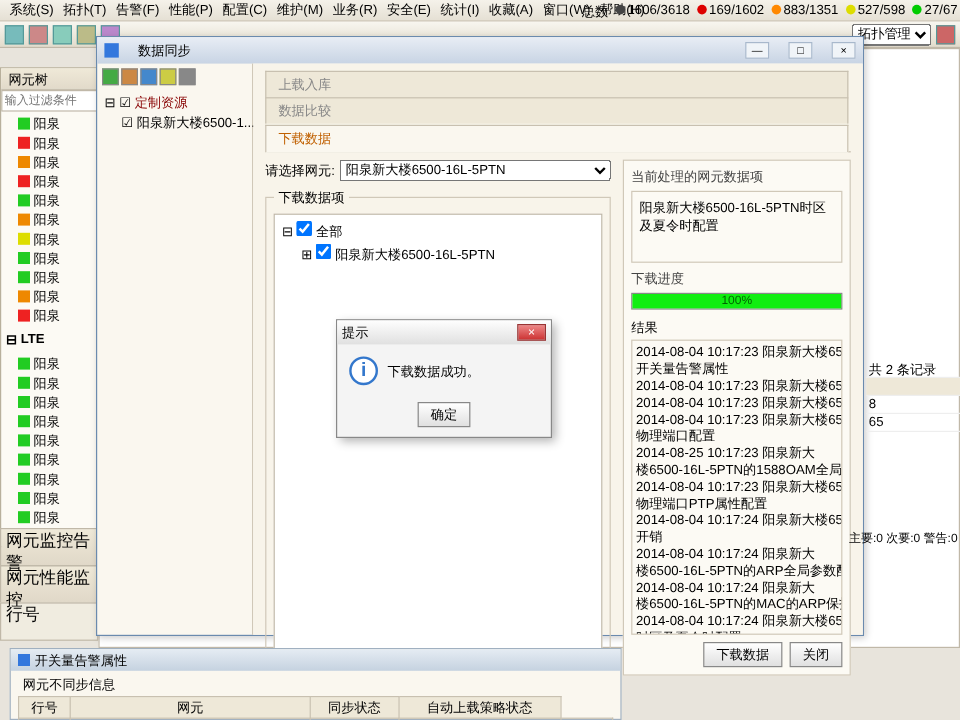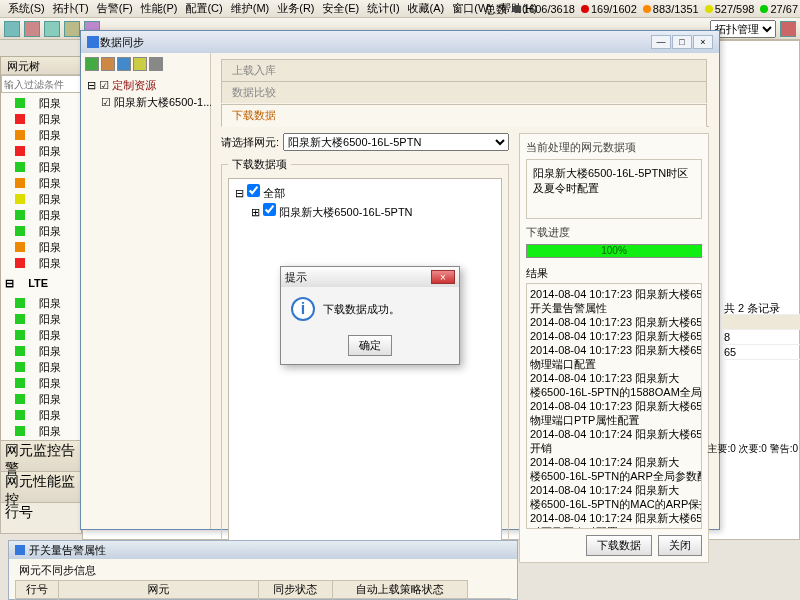--- a/index.html
+++ b/index.html
@@ -13,30 +13,30 @@
 
 .toolbar { background: linear-gradient(#f8f6f0, #e2dccc); height: 22px; border-bottom: 1px solid #c0b8a8; display:flex; align-items:center; padding:0 4px; gap:4px;}
 .toolbar .tb-icon { width: 16px; height: 16px; background: #7bb; border: 1px solid #599; }
 .toolbar .right {margin-left:auto; display:flex; align-items:center; gap:4px;}
 .toolbar select {font-size:11px; height:18px;}
 
 .left-pane { position:absolute; left:0; top:56px; width:82px; height:400px; background:#fcfaf4; border:1px solid #b8b09c;}
 .left-pane .tab-head { background: linear-gradient(#efe9d8, #e2daca); height:18px; padding:2px 6px; font-size:11px; border-bottom:1px solid #c8c0b0;}
 .left-pane .filter { width:100%; height:18px; border:1px solid #c0b8a8; font-size:10px; padding:0 2px;}
 .tree-list { overflow:hidden; padding:2px 0;}
-.tree-list .row { display:flex; align-items:center; height:16px; padding-left:14px; gap:14px; white-space:nowrap;}
+.tree-list .row { display:flex; align-items:center; height:16px; padding-left:14px; gap:3px; white-space:nowrap;}
 .tree-list .row .sq { width:10px; height:10px; }
 .sq.green{background:#2c2}.sq.red{background:#e22}.sq.orange{background:#e80}.sq.yellow{background:#dd0}
 .tree-list .lte-row{padding-left:4px; font-weight:bold;}
 
 .bottom-tabs{position:absolute; left:0; top:440px; width:82px;}
 .bottom-tabs .bt{background:linear-gradient(#efe9d8,#e0d8c8); border:1px solid #c0b8a8; height:32px; padding:1px 4px; margin-bottom:-1px; font-size:14px;}
 
 .sync-window{position:absolute; left:80px; top:30px; width:640px; height:500px; background:#faf7ef; border:1px solid #6a8aae; box-shadow:2px 2px 6px rgba(0,0,0,0.2);}
-.sync-window .titlebar{background:linear-gradient(#e8edf5,#c8d4e4); height:22px; display:flex; align-items:center; padding:0 6px; gap:1px;}
+.sync-window .titlebar{background:linear-gradient(#e8edf5,#c8d4e4); height:22px; display:flex; align-items:center; padding:0 6px; gap:16px;}
 .sync-window .titlebar .wicon{width:12px;height:12px;background:#37d;}
 .sync-window .titlebar .wtitle{flex:1;}
 .sync-window .titlebar .wbtn{width:20px;height:14px;border:1px solid #a8b8cc;background:#f0f4f8;font-size:9px;text-align:center;line-height:12px;}
 
 .sync-body{display:flex; height:calc(100% - 22px);}
 .sync-left{width:130px; border-right:1px solid #d0c8b8; padding:4px;}
 .sync-left .stb{display:flex; gap:2px; margin-bottom:4px;}
 .sync-left .stb .si{width:14px;height:14px;border:1px solid #888;}
 .sync-left .tree{font-size:11px; padding:2px;}
 .sync-left .tree .node{padding:1px 0 1px 14px; white-space:nowrap;}
@@ -287,21 +287,21 @@
               <div class="bar" style="width:100%">100%</div>
             </div>
           <div class="result-title">结果</div>
           <div class="result-box" id="result-box">
               <div>2014-08-04 10:17:23   阳泉新大楼6500-16L-5PTN</div>
               <div>开关量告警属性</div>
               <div>2014-08-04 10:17:23   阳泉新大楼6500-16L-5PTN</div>
               <div>2014-08-04 10:17:23   阳泉新大楼6500-16L-5PTN</div>
               <div>2014-08-04 10:17:23   阳泉新大楼6500-16L-5PTN</div>
               <div>物理端口配置</div>
-              <div>2014-08-04 10:17:23   阳泉新大</div>
+              <div>2014-08-25 10:17:23   阳泉新大</div>
               <div>楼6500-16L-5PTN的1588OAM全局配置</div>
               <div>2014-08-04 10:17:23   阳泉新大楼6500-16L-5PTN</div>
               <div>物理端口PTP属性配置</div>
               <div>2014-08-04 10:17:24   阳泉新大楼6500-16L-5PTN</div>
               <div>开销</div>
               <div>2014-08-04 10:17:24   阳泉新大</div>
               <div>楼6500-16L-5PTN的ARP全局参数配置</div>
               <div>2014-08-04 10:17:24   阳泉新大</div>
               <div>楼6500-16L-5PTN的MAC的ARP保护参数配置</div>
               <div>2014-08-04 10:17:24   阳泉新大楼6500-16L-5PTN</div>

